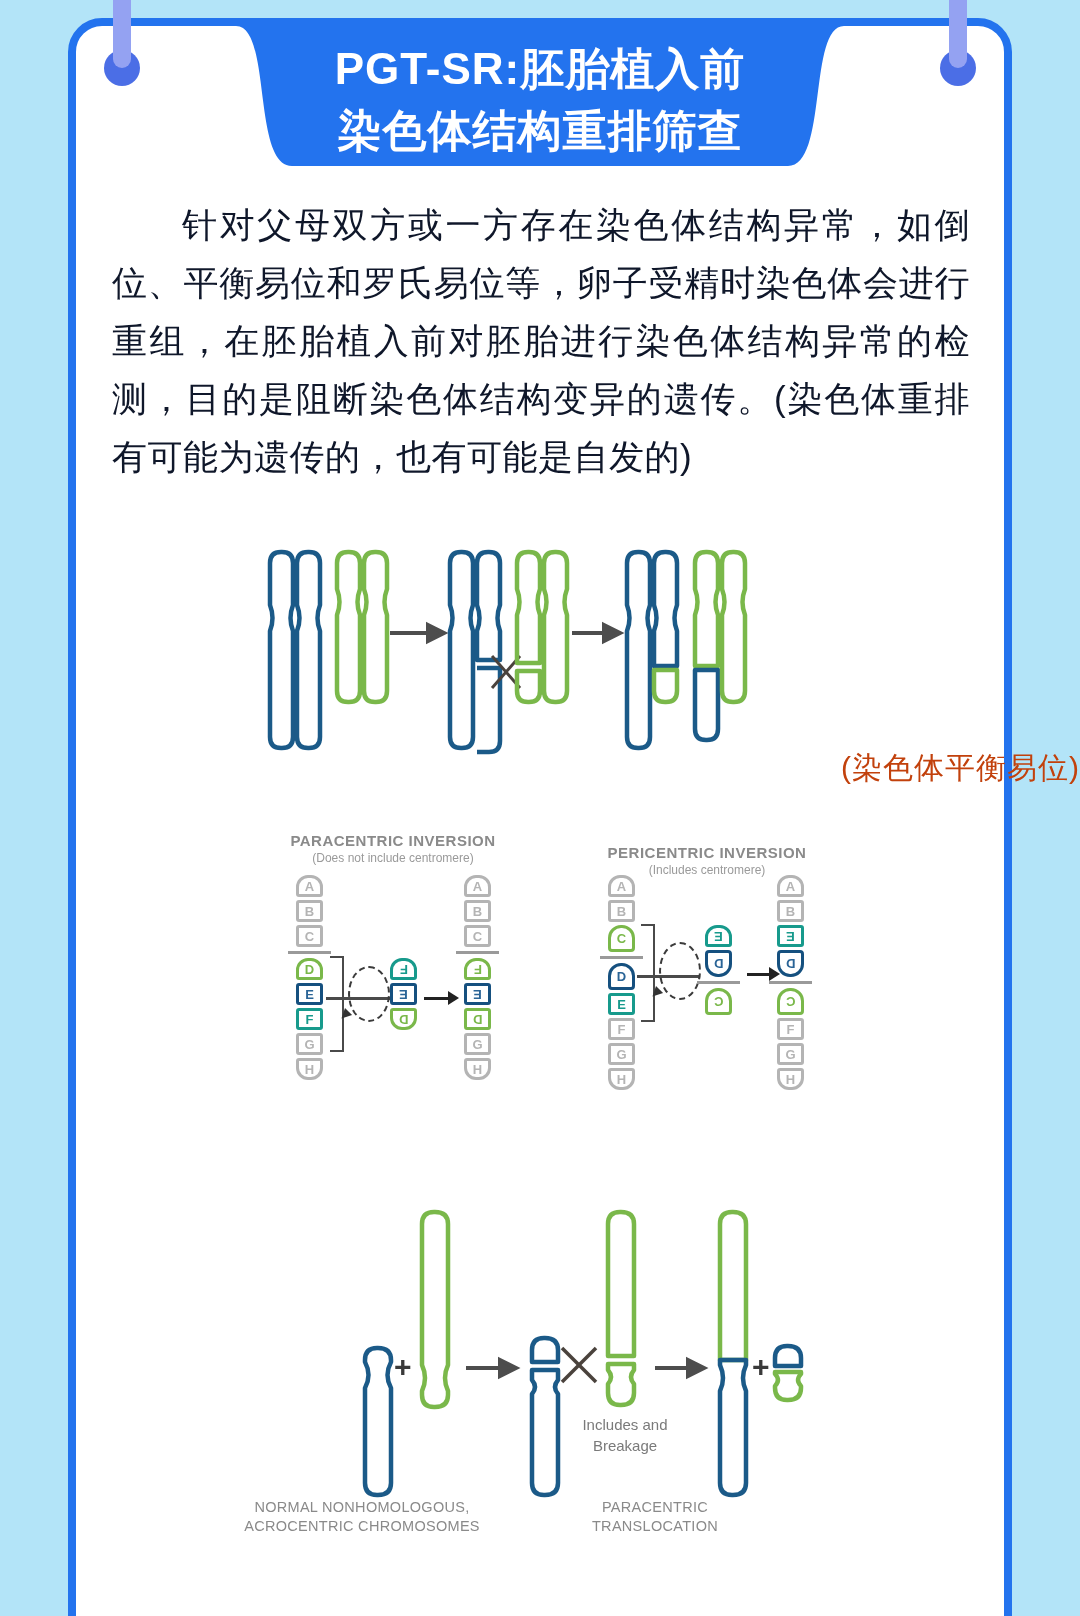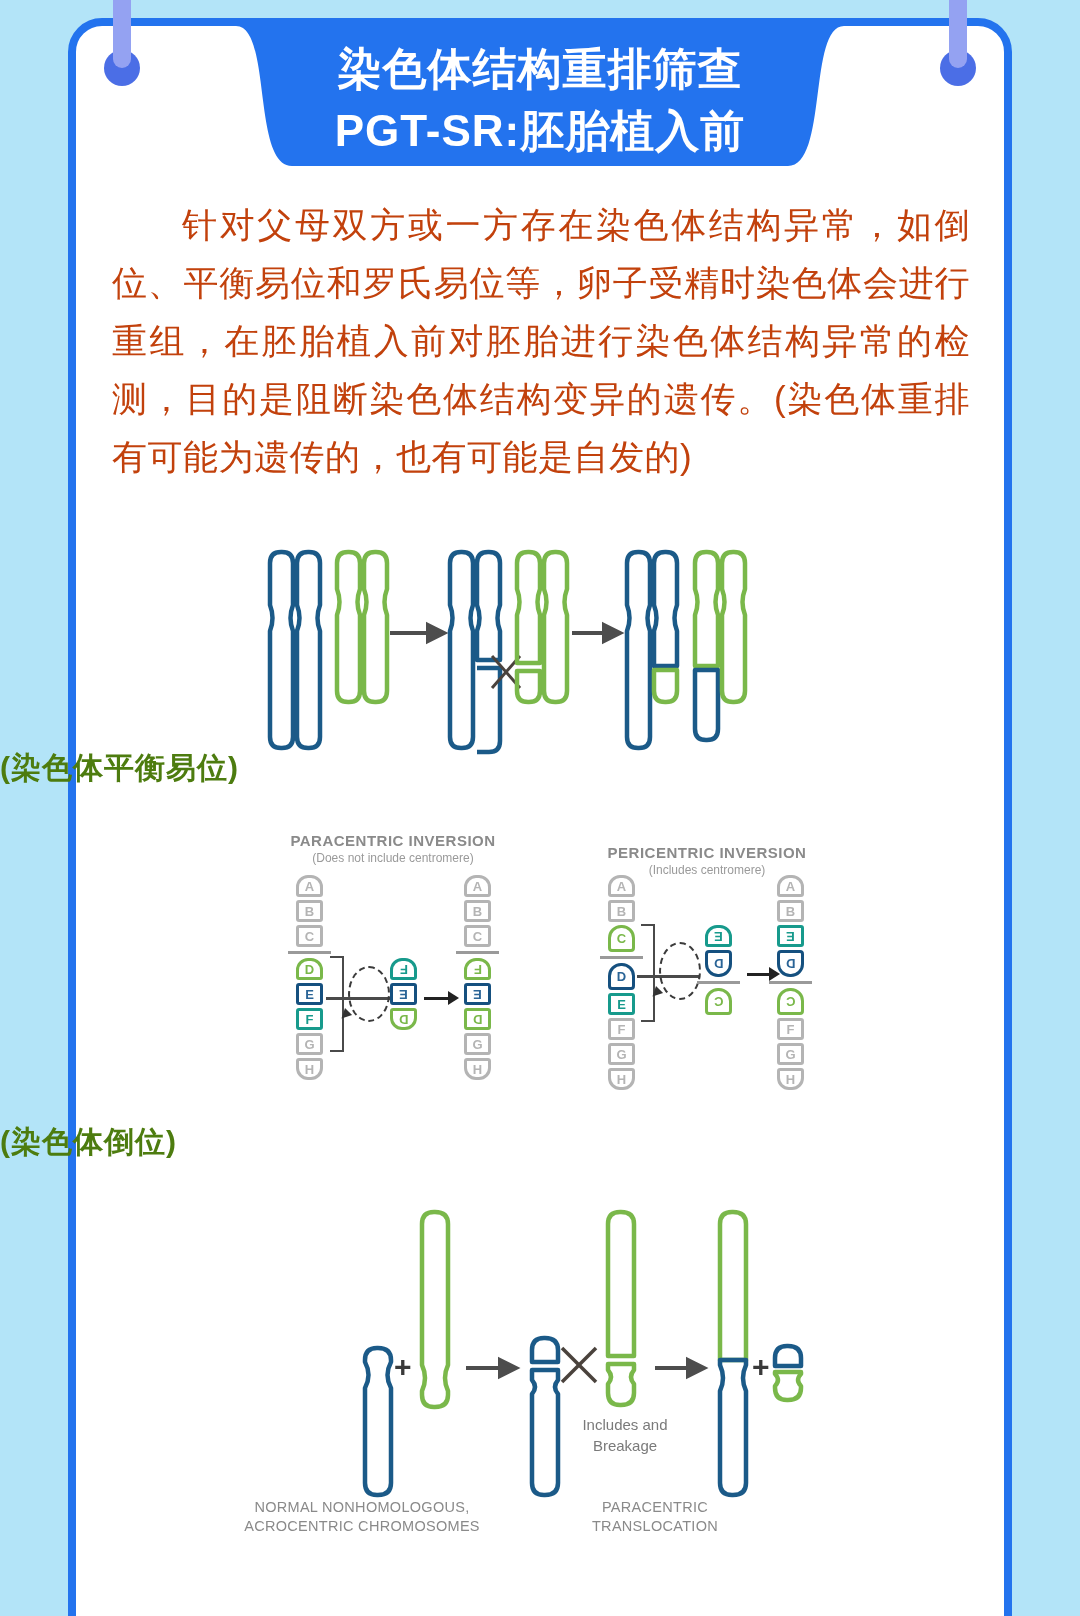--- a/index.html
+++ b/index.html
@@ -6,23 +6,23 @@
   body{width:1080px;height:1616px;overflow:hidden;font-family:"Liberation Sans",sans-serif;}
   .page{position:relative;width:1080px;height:1616px;background:#b3e4f8;overflow:hidden;}
   .card{position:absolute;left:68px;top:18px;width:944px;height:1640px;box-sizing:border-box;
         background:#fff;border:8px solid #2373ee;border-radius:34px;}
   .ribbon{position:absolute;left:0;top:0;width:928px;height:146px;}
   .banner-title{position:absolute;left:0;top:12px;width:928px;text-align:center;color:#fff;
         font-size:44px;font-weight:700;line-height:62px;letter-spacing:1px;}
   .rope{position:absolute;width:18px;height:68px;background:#94a2f2;border-radius:0 0 9px 9px;z-index:6;}
   .pinhead{position:absolute;width:36px;height:36px;background:#4b6ee6;border-radius:50%;z-index:5;}
   .intro{position:absolute;left:112px;top:196px;width:858px;margin:0;font-size:35px;line-height:58px;
-        color:#c2410c;text-align:justify;text-indent:2em;letter-spacing:.5px;}
-  .figcaption{position:absolute;left:0;width:1080px;text-align:left;font-size:30px;font-weight:700;
-        color:#4d7c0f;letter-spacing:1px;}
+        color:#0f172a;text-align:justify;text-indent:2em;letter-spacing:.5px;}
+  .figcaption{position:absolute;left:0;width:1080px;text-align:right;font-size:30px;font-weight:400;
+        color:#c2410c;letter-spacing:1px;}
   .fig{position:absolute;left:0;width:1080px;}
   
   .ftitle{position:absolute;text-align:center;color:#8a8a8a;}
   .ftitle .t1{font-size:15px;font-weight:700;letter-spacing:.5px;}
   .ftitle .t2{font-size:12px;margin-top:2px;color:#9a9a9a;}
   .chrcol{position:absolute;display:flex;flex-direction:column;align-items:center;gap:3px;width:27px;}
   .seg{box-sizing:border-box;flex:0 0 auto;width:27px;height:22px;border:3px solid #b4b4b4;border-radius:3px;
        background:#fff;display:flex;align-items:center;justify-content:center;
        font-size:13px;font-weight:700;color:#b4b4b4;}
   .seg.g{border-color:#7ab84a;color:#7ab84a}
@@ -50,22 +50,22 @@
 </head>
 <body>
 
 <div class="page">
 
   <div class="card">
     <svg class="ribbon" viewBox="0 0 928 146" width="928" height="146">
       <path d="M160,0 H768 C732,0 752,140 712,140 H216 C176,140 196,0 160,0 Z" fill="#2373ee"></path>
     </svg>
     <div class="banner-title">
+      <div>PGT-SR:胚胎植入前</div>
       <div>染色体结构重排筛查</div>
-      <div>PGT-SR:胚胎植入前</div>
     </div>
   </div>
 
   <div class="pinhead" style="left:104px;top:50px"></div>
   <div class="rope" style="left:113px;top:0"></div>
   <div class="pinhead" style="left:940px;top:50px"></div>
   <div class="rope" style="left:949px;top:0"></div>
 
   <p class="intro">针对父母双方或一方存在染色体结构异常，如倒位、平衡易位和罗氏易位等，卵子受精时染色体会进行重组，在胚胎植入前对胚胎进行染色体结构异常的检测，目的是阻断染色体结构变异的遗传。(染色体重排有可能为遗传的，也有可能是自发的)</p>
 
@@ -257,21 +257,20 @@
           <span>F</span>
         </div>
         <div class="seg y">
           <span>G</span>
         </div>
         <div class="seg y cb">
           <span>H</span>
         </div>
       </div>
   </div>
-  <div class="figcaption" style="top:1122px">(染色体倒位)</div>
 
   <div class="fig" style="top:1190px;height:360px">
     <svg style="position:absolute;left:0;top:0" viewBox="0 0 1080 310" width="1080" height="310">
       <g fill="none" stroke-width="4.5" stroke-linejoin="round">
         <path stroke="#1b5a88" d="M377,158 H378 Q391,158 391,170 V172 Q384,185 391,198 V293 Q391,305 378,305 H377 Q365,305 365,293 V198 Q372,185 365,172 V170 Q365,158 377,158 Z"></path>
         <path stroke="#7ab84a" d="M434,22 H435 Q448,22 448,34 V175 Q442,188 448,201 V205 Q448,217 435,217 H434 Q422,217 422,205 V201 Q428,188 422,175 V34 Q422,22 434,22 Z"></path>
       </g>
       <g stroke="#4d4d4d" stroke-width="4" fill="#4d4d4d">
         <line x1="466" y1="178" x2="500" y2="178"></line>
           <polygon points="500,170 516,178 500,186"></polygon>

